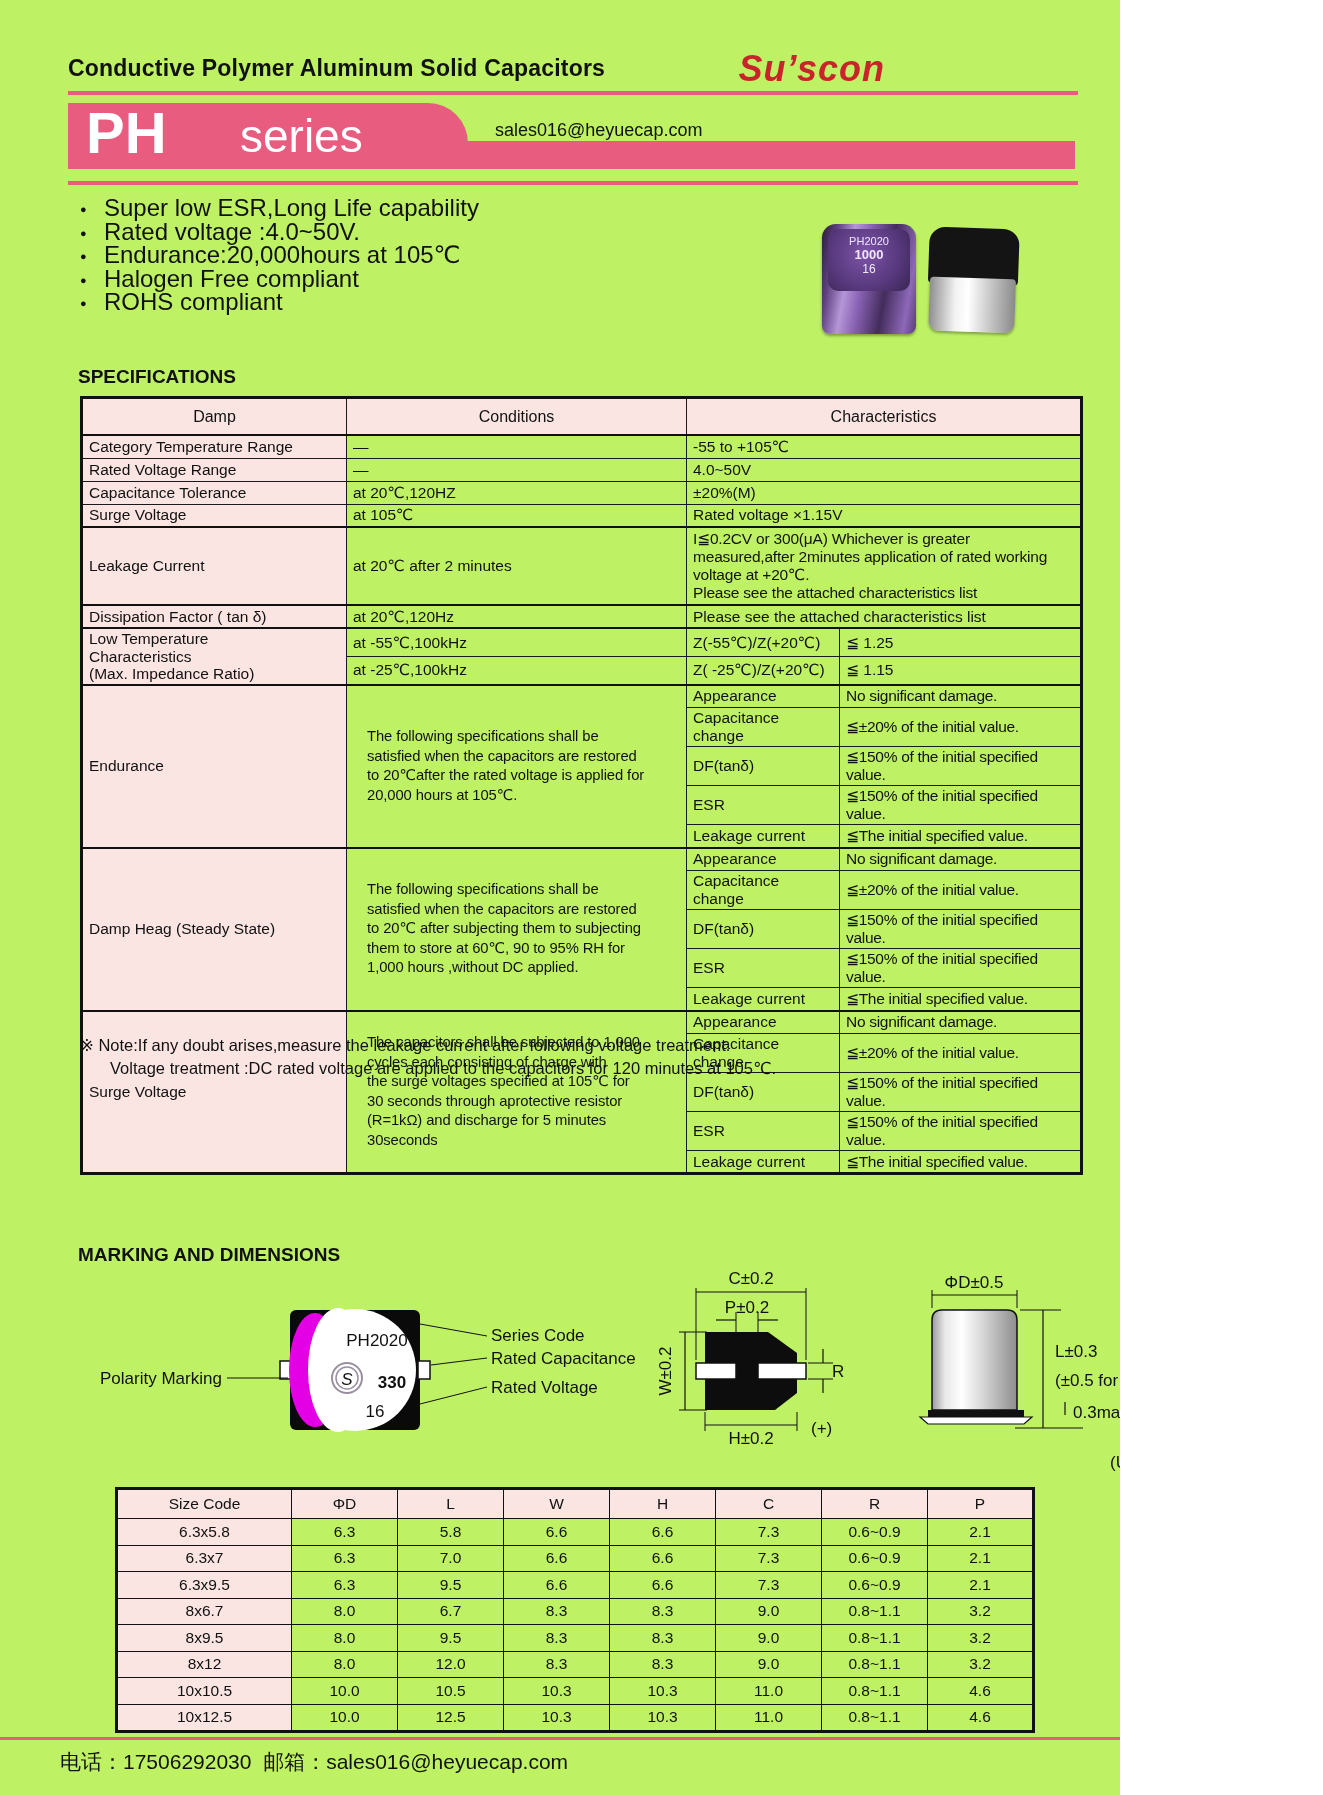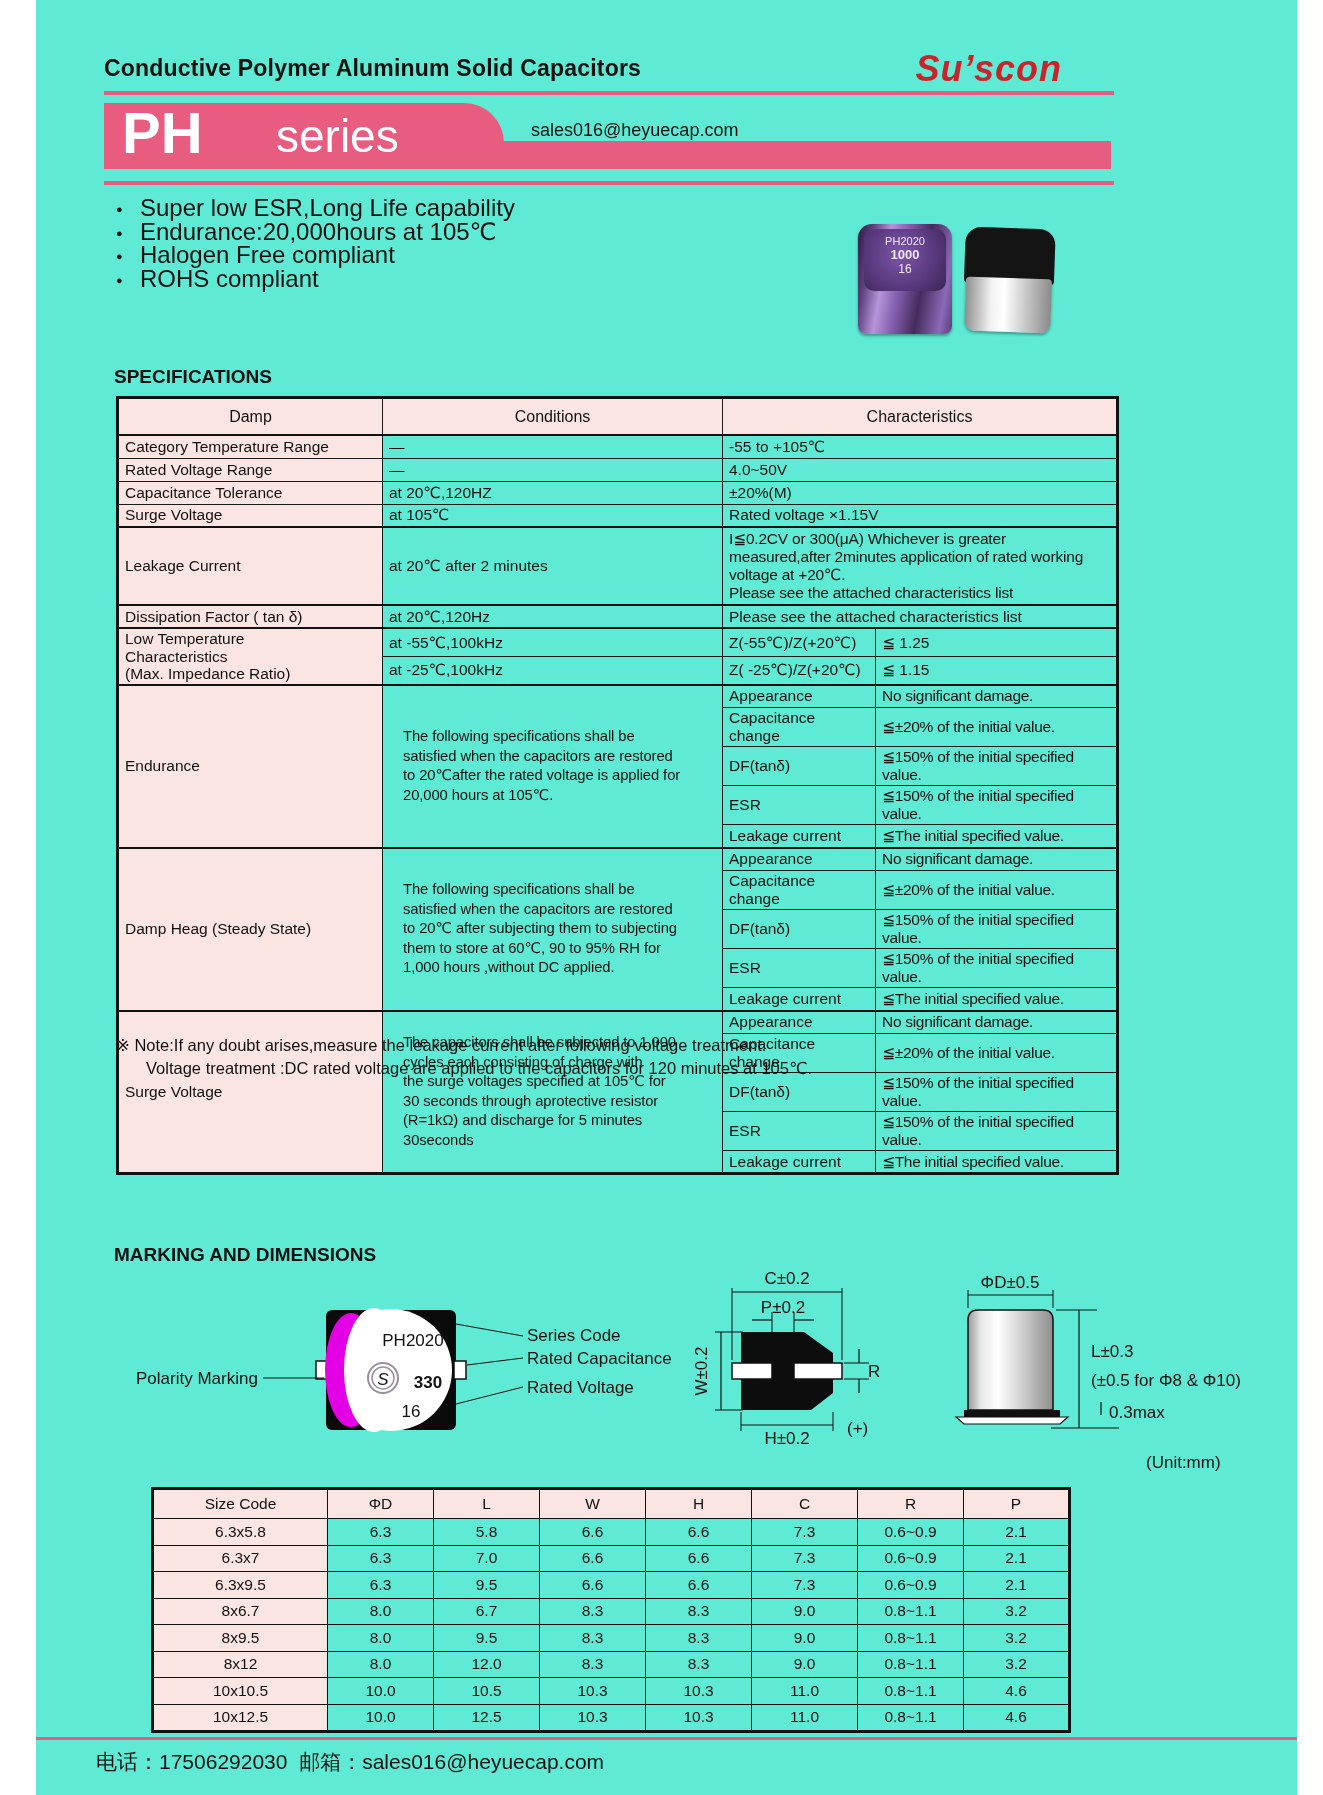--- a/index.html
+++ b/index.html
@@ -1,17 +1,17 @@
 <!DOCTYPE html>
 <html><head>
 <meta charset="utf-8">
 <style>
   html,body{margin:0;padding:0;background:#fff;}
-  #page{position:relative;width:1261px;height:1795px;background:#5eead4;overflow:hidden;
-        font-family:"Liberation Sans","DejaVu Sans",sans-serif;color:#111;margin-left:36px;}
+  #page{position:relative;width:1120px;height:1795px;background:#bef264;overflow:hidden;
+        font-family:"Liberation Sans","DejaVu Sans",sans-serif;color:#111;}
 
   
   .title{position:absolute;left:68px;top:55px;font-size:23px;font-weight:bold;letter-spacing:.2px;}
   .brand{position:absolute;right:235px;top:48px;font-size:36px;font-weight:bold;font-style:italic;
          color:#c9242b;letter-spacing:1px;}
   .rule{position:absolute;background:#e85c80;}
   .rule-top{left:68px;top:91px;width:1010px;height:4px;}
   .rule-2{left:68px;top:181px;width:1010px;height:4px;}
   .banner-bar{position:absolute;left:68px;top:141px;width:1007px;height:28px;background:#e85c80;}
   .banner-block{position:absolute;left:68px;top:103px;width:400px;height:66px;background:#e85c80;
@@ -114,20 +114,21 @@
   <div class="banner-bar"></div>
   <div class="banner-block">
     <span class="ph">PH</span>
     <span class="series">series</span>
   </div>
   <div class="banner-email">sales016@heyuecap.com</div>
   <div class="rule rule-2"></div>
 
   <ul id="features">
       <li>Super low ESR,Long Life capability</li>
+      <li>Rated voltage :4.0~50V.</li>
       <li>Endurance:20,000hours at 105℃</li>
       <li>Halogen Free  compliant</li>
       <li>ROHS compliant</li>
     </ul>
 
   <div class="cap-photo cap1">
     <div class="cap-face">
       <div class="l1">PH2020</div>
       <div class="l2">1000</div>
       <div class="l3">16</div>

